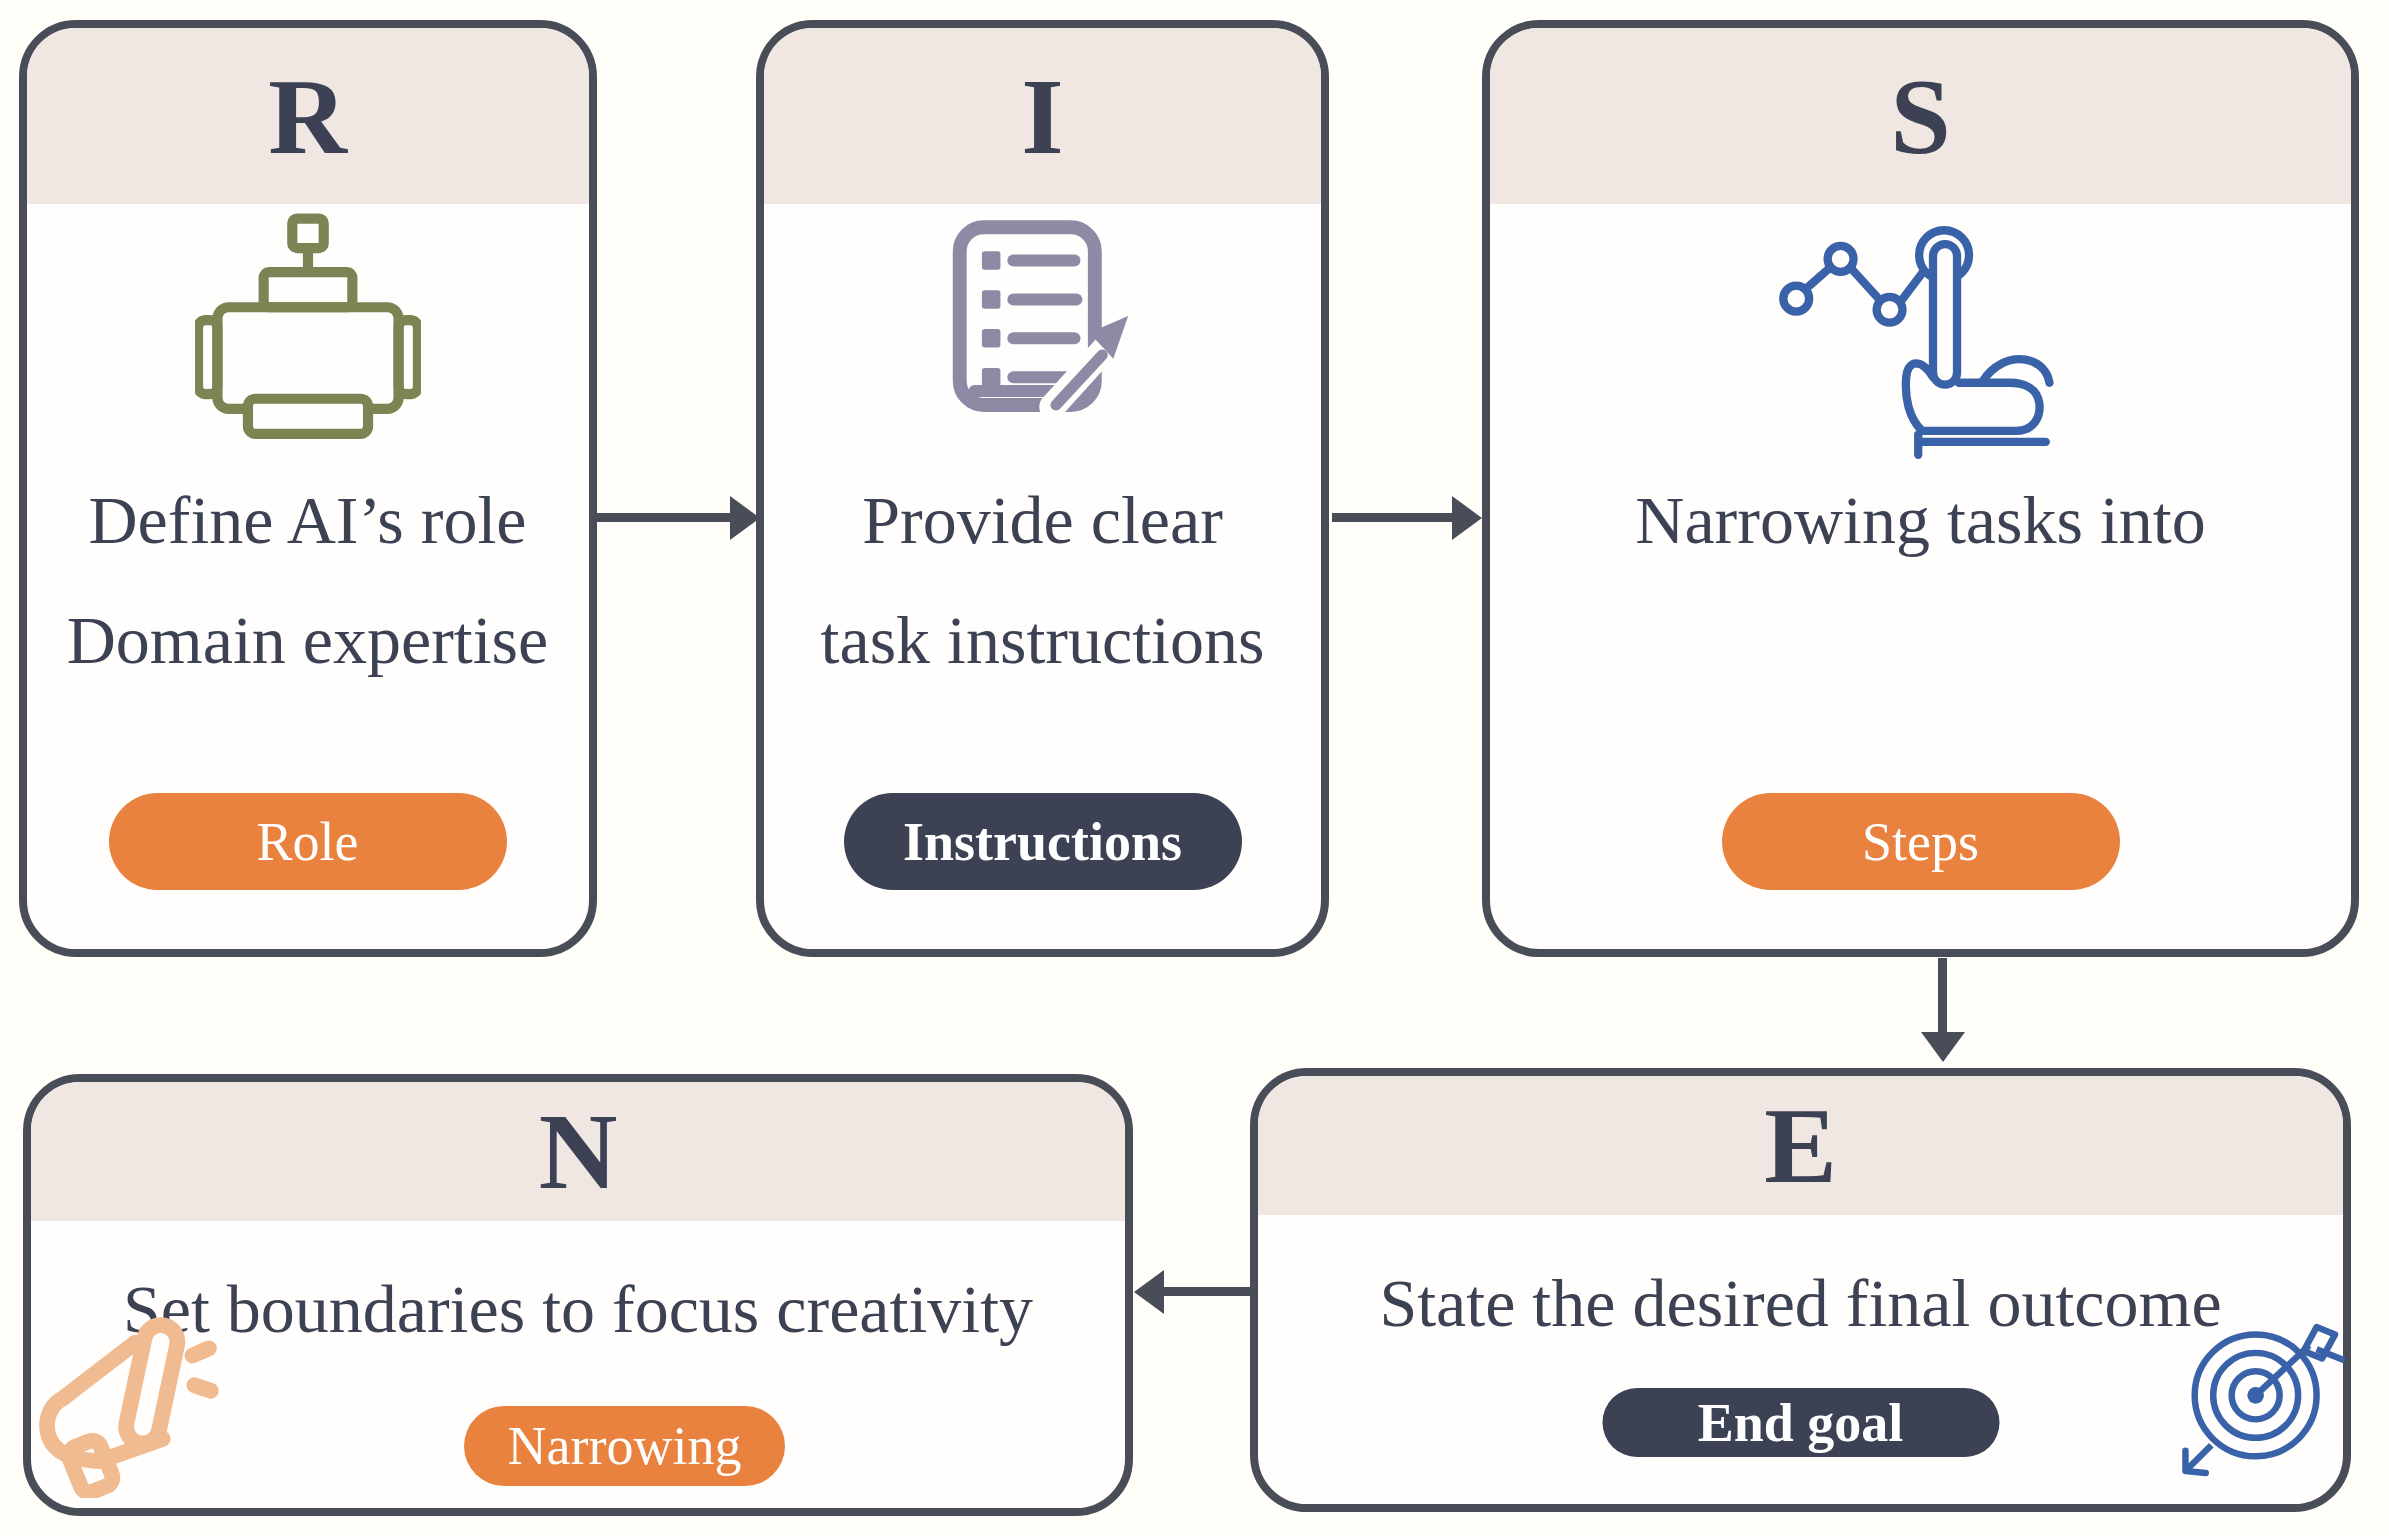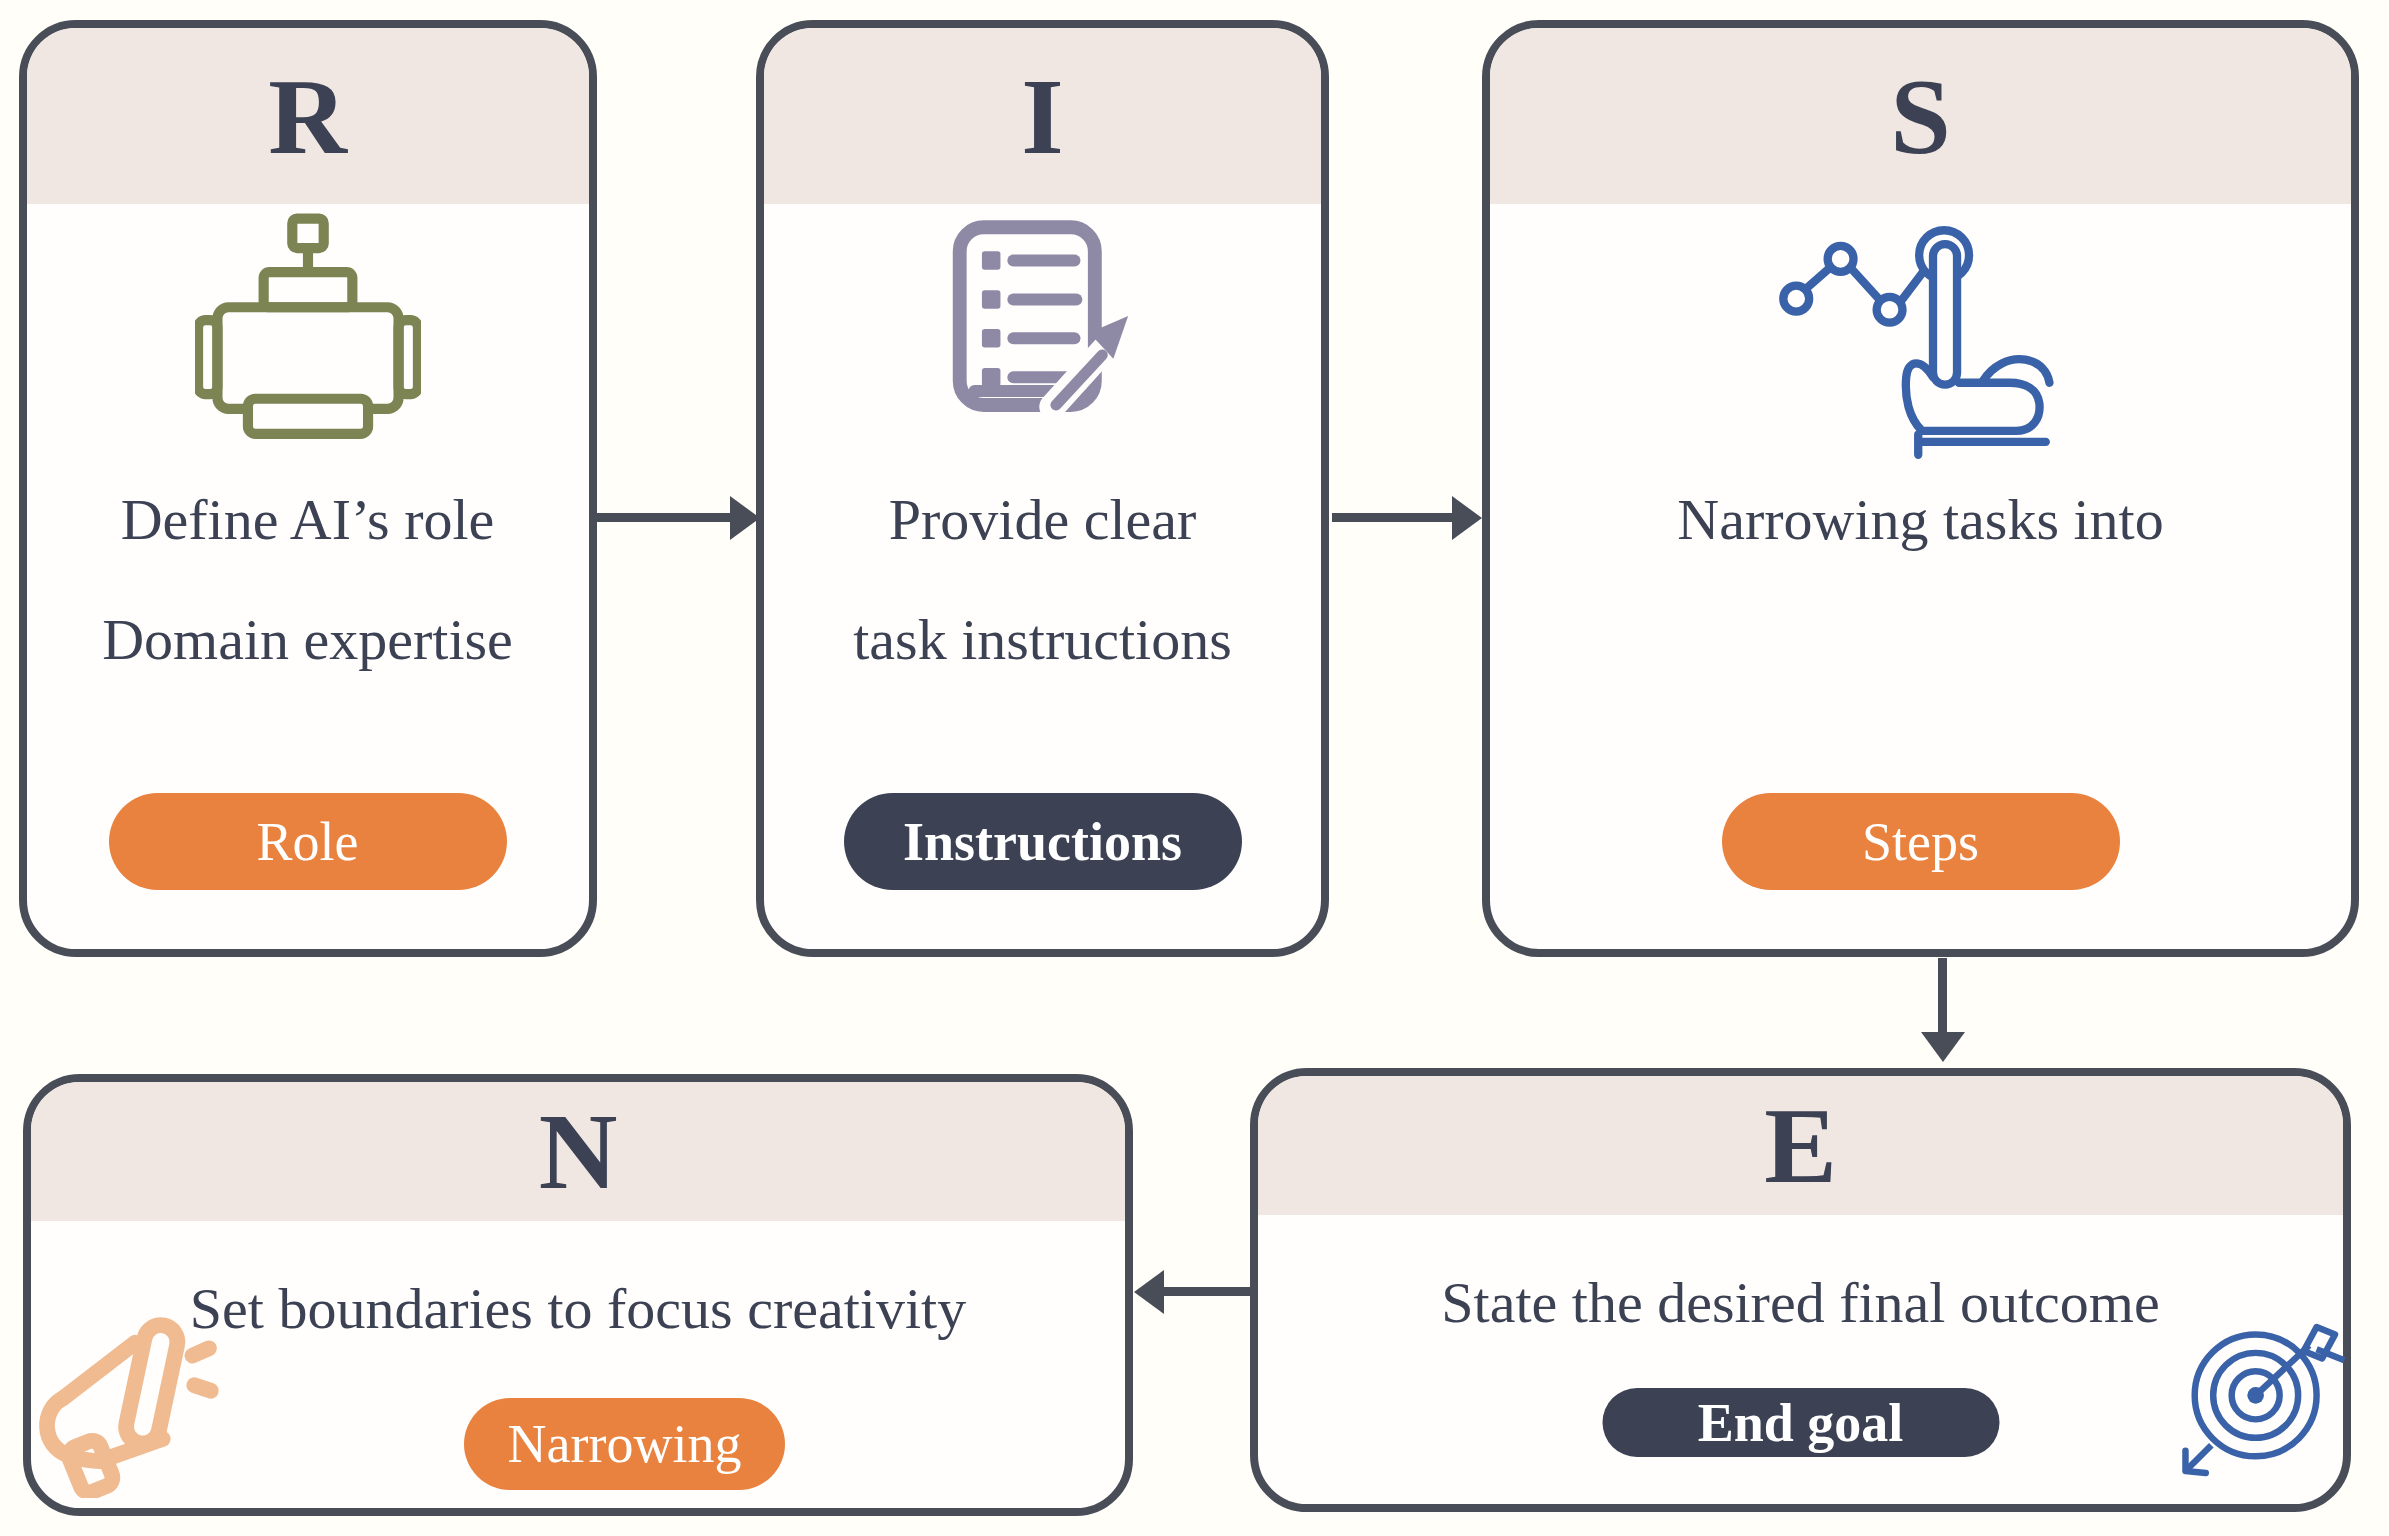--- a/index.html
+++ b/index.html
@@ -34,38 +34,38 @@
   .letter{
     font-weight:bold;
     font-size:109px;
     color:#3C4254;
     line-height:1;
   }
   .lines{
     position:absolute;left:0;right:0;
     text-align:center;
     color:#3C4254;
-    font-size:58px;
+    font-size:68px;
   }
   .lines-top{top:432px;line-height:120px;}
   .lines-bottom{top:190px;line-height:74px;}
 
   .badge{
     position:absolute;
     display:flex;align-items:center;justify-content:center;
     color:#FFFFFF;
     font-size:54px;
     border-radius:54px;
     white-space:nowrap;
   }
   .badge-orange{background:#E8823E;}
   .badge-navy{background:#3C4254;font-weight:bold;}
   .badge-center{left:50%;transform:translateX(-50%);}
   .badge-top{top:757px;width:398px;height:97px;margin-top:8px;}
-  .badge-n{left:433px;top:316px;width:321px;height:92px;}
+  .badge-n{left:433px;top:324px;width:321px;height:80px;}
   .badge-e{top:312px;width:397px;height:69px;}
 
   .icon{position:absolute;}
   .icon svg{display:block;width:100%;height:100%;}
   .icon-r{left:50%;transform:translateX(-50%);top:185px;width:226px;height:231px;}
   .icon-i{left:50%;transform:translateX(-50%);top:190px;width:189px;height:211px;}
   .icon-s{left:50%;transform:translateX(-50%);top:192px;width:305px;height:246px;}
   .icon-n{left:-5.5px;top:233px;width:196px;height:183px;}
   .icon-e{right:-9.2px;top:227px;width:189px;height:181px;}
 

